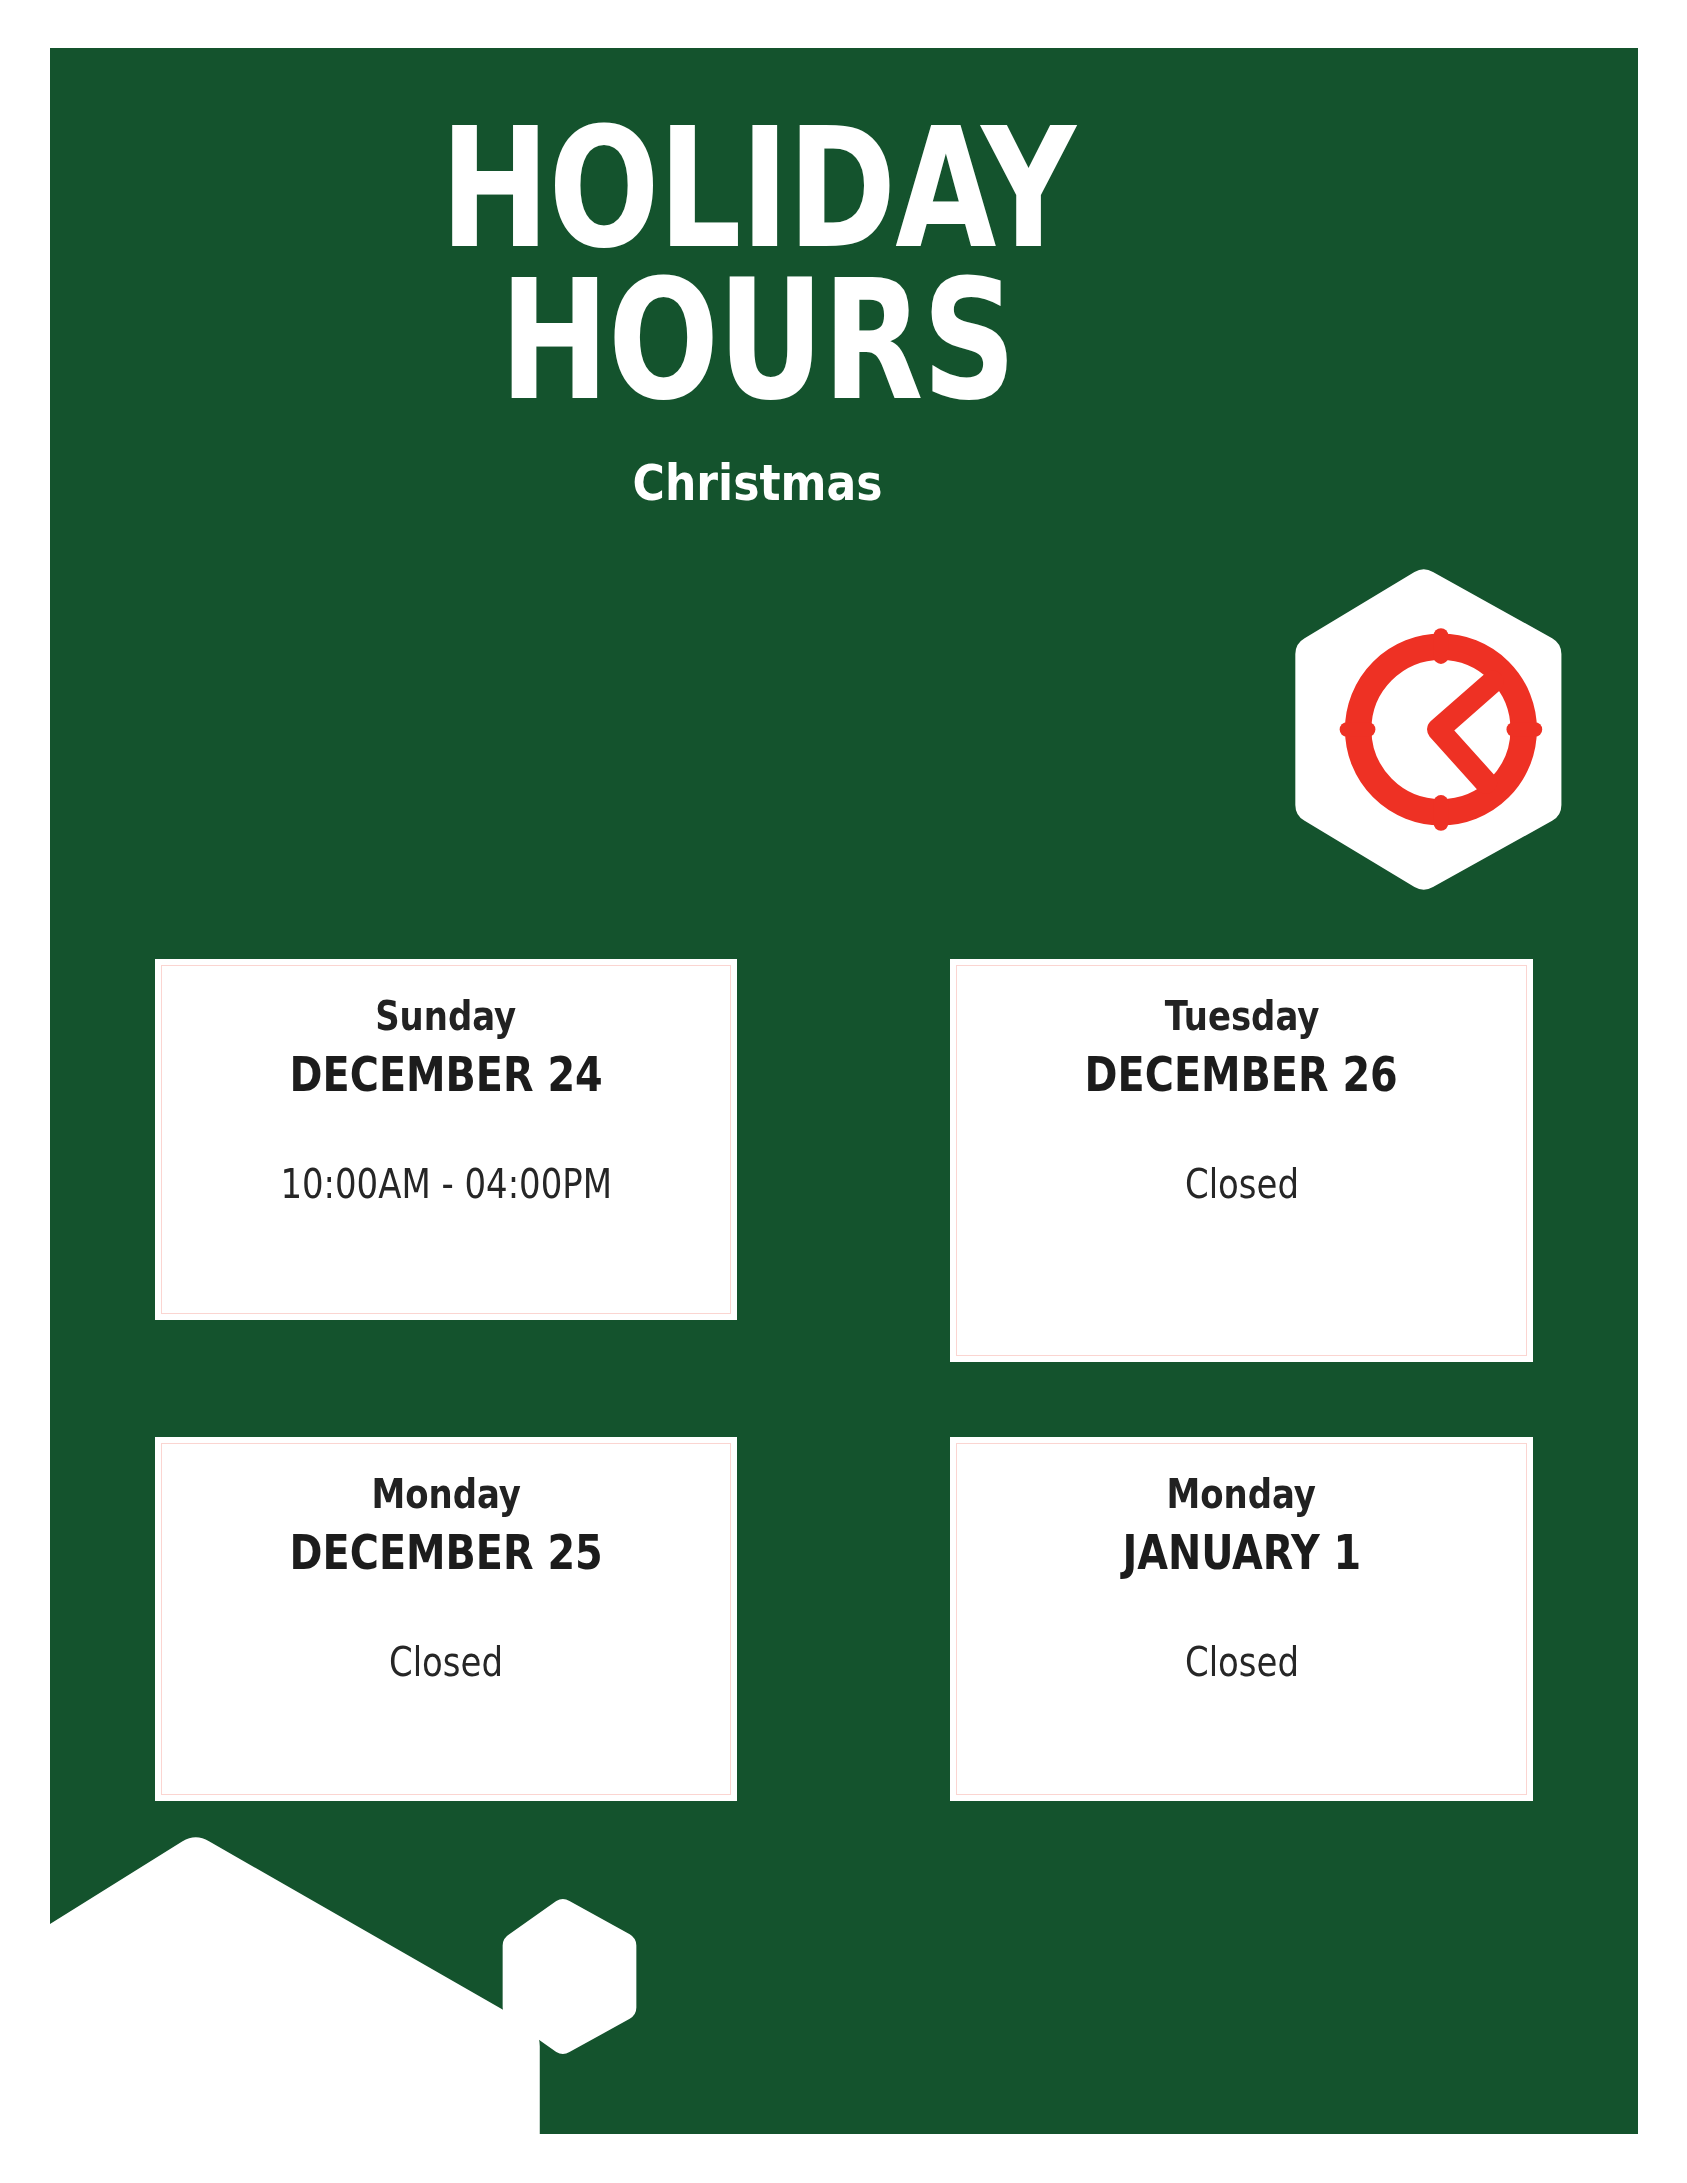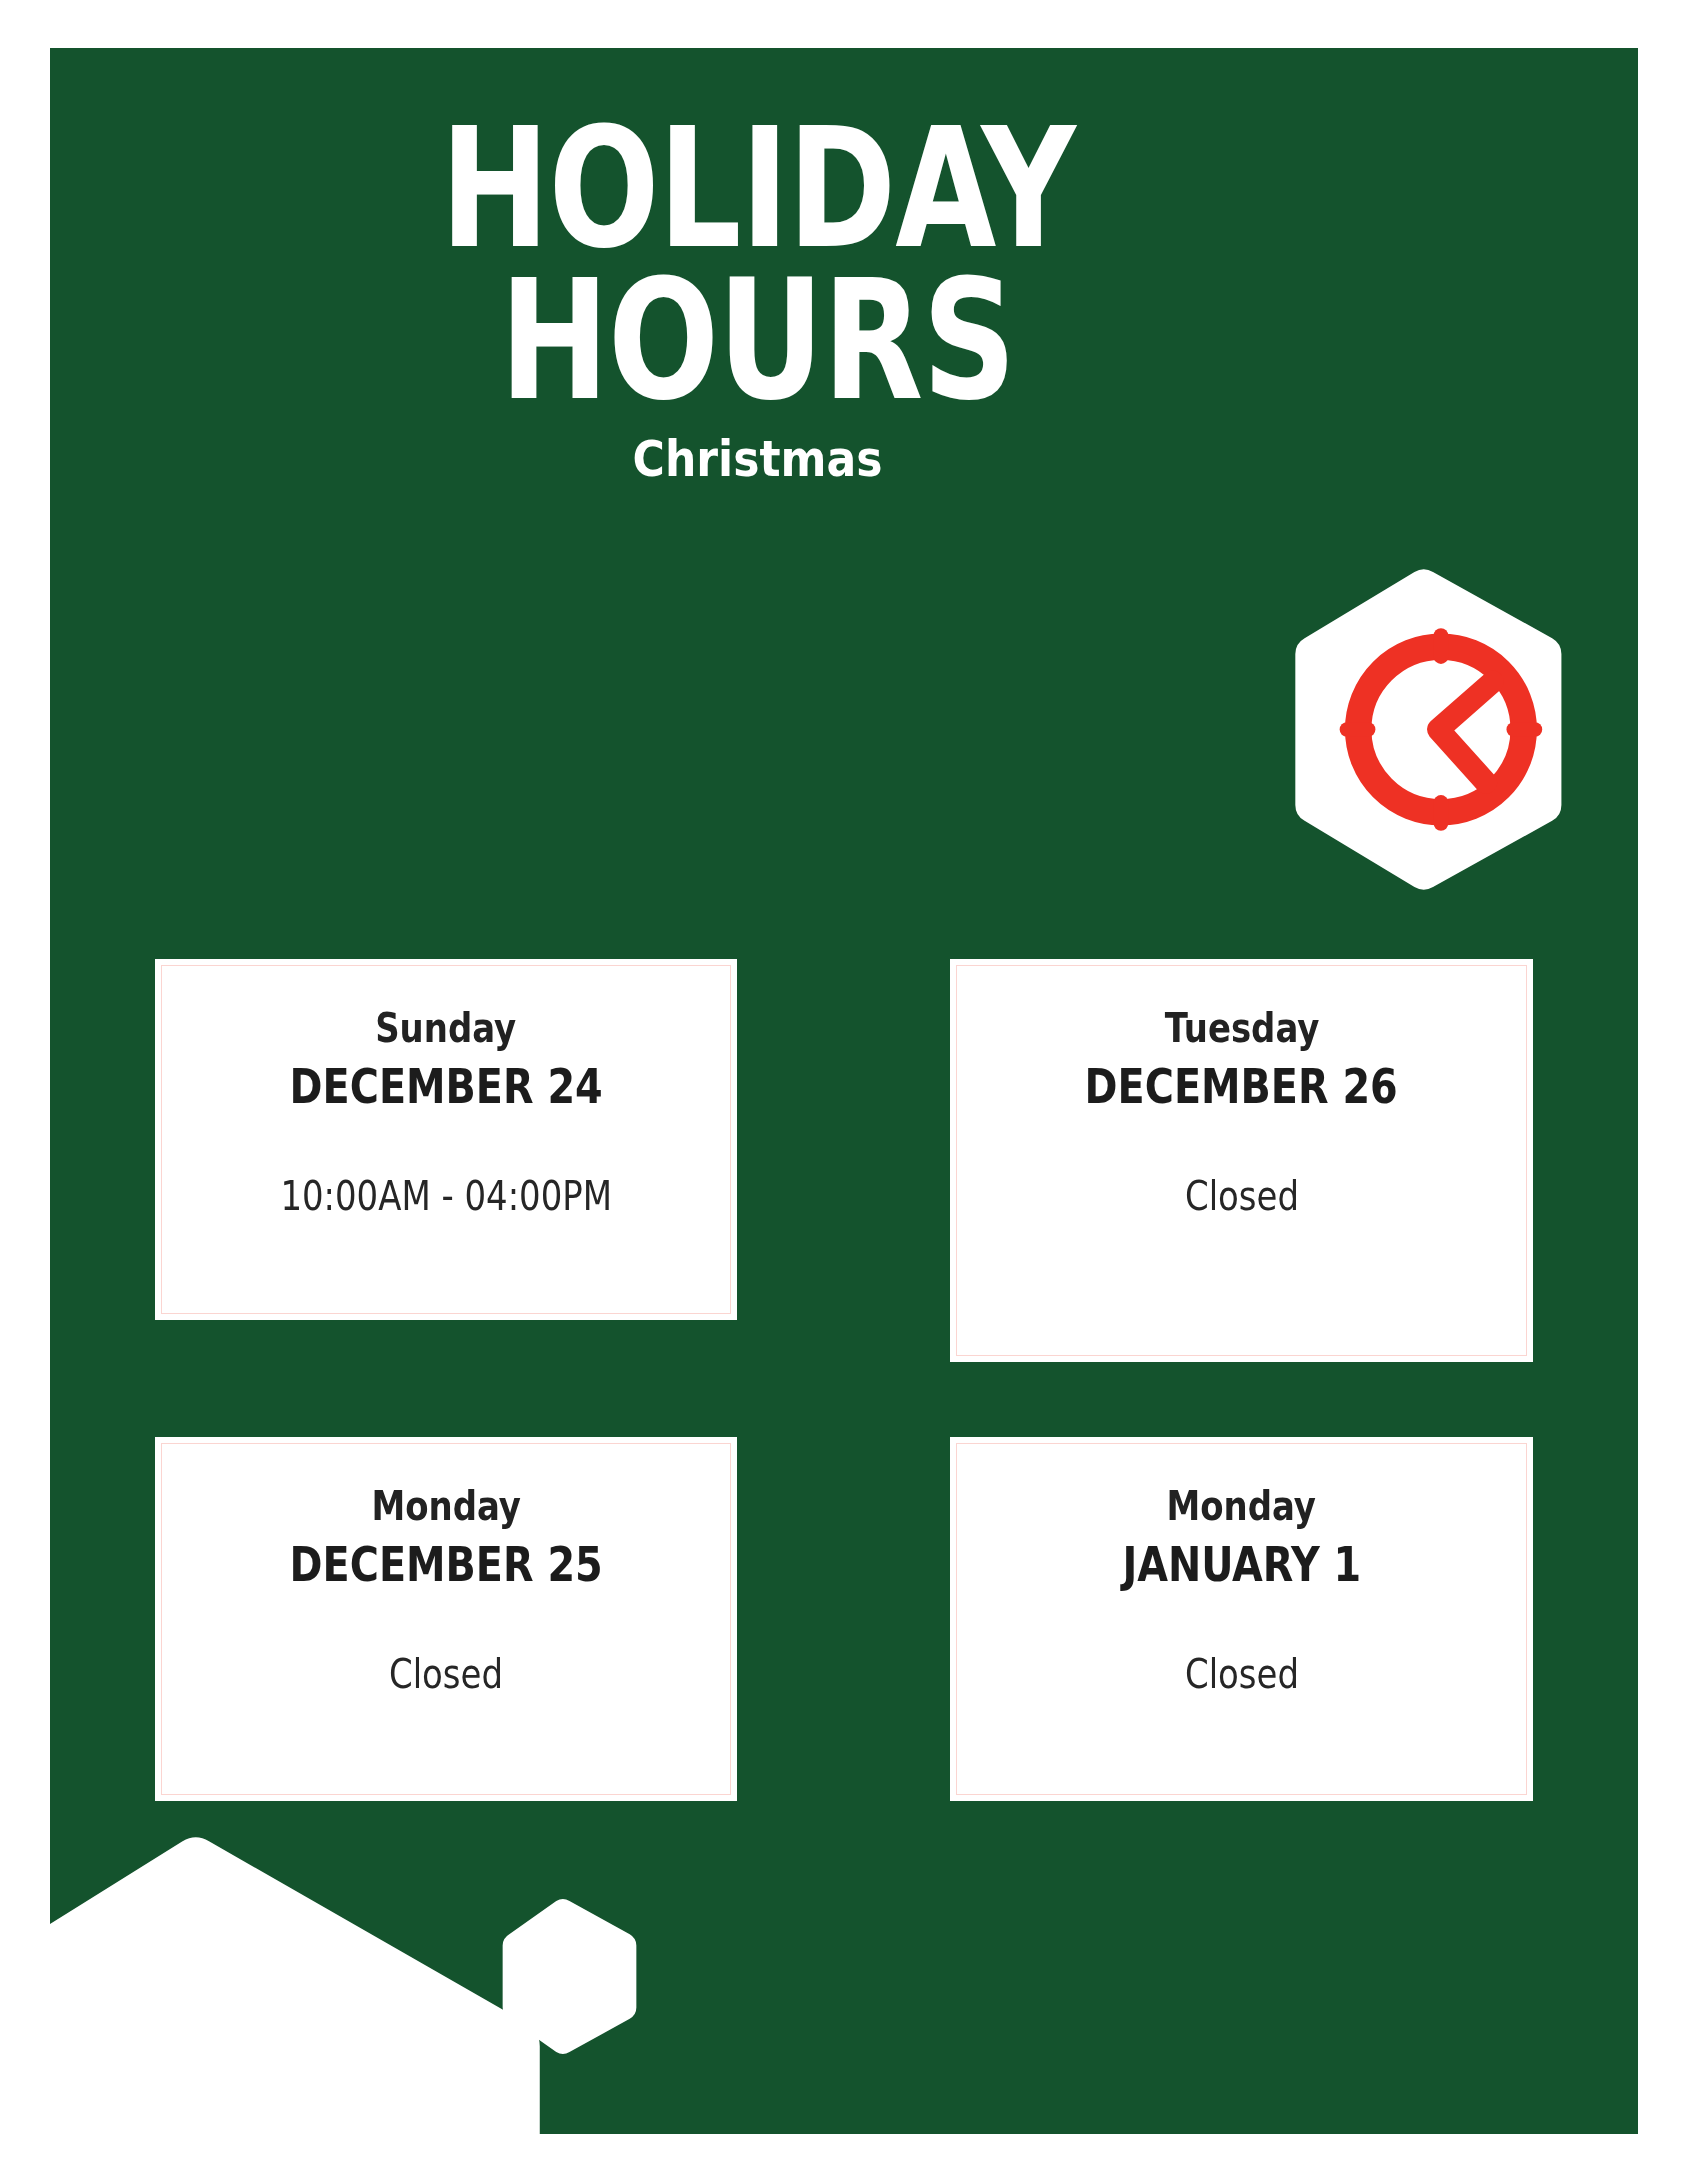--- a/index.html
+++ b/index.html
@@ -52,21 +52,21 @@
     white-space: nowrap;
     transform: scaleX(0.88);
     transform-origin: center center;
   }
   #subtitle {
     color: #ffffff;
     font-family: "DejaVu Sans Condensed", "Liberation Sans", sans-serif;
     font-weight: bold;
     font-size: 49px;
     line-height: 1;
-    margin-top: 17px;
+    margin-top: 41px;
     letter-spacing: 0px;
     white-space: nowrap;
   }
 
   
   #clock-badge {
     position: absolute;
     left: 1244px;
     top: 516px;
     width: 278px;
@@ -85,21 +85,21 @@
     left: 6px;
     top: 6px;
     right: 6px;
     bottom: 6px;
     border: 1.3px solid #FBD5D1;
     box-sizing: border-box;
     display: flex;
     flex-direction: column;
     align-items: center;
     justify-content: flex-start;
-    padding-top: 41px;
+    padding-top: 29px;
   }
   .card-day {
     color: #222222;
     font-family: "DejaVu Sans Condensed", "Liberation Sans Narrow", "Liberation Sans", sans-serif;
     font-weight: bold;
     font-size: 41px;
     line-height: 1.05;
     letter-spacing: 0px;
     transform: scaleX(0.92);
   }

